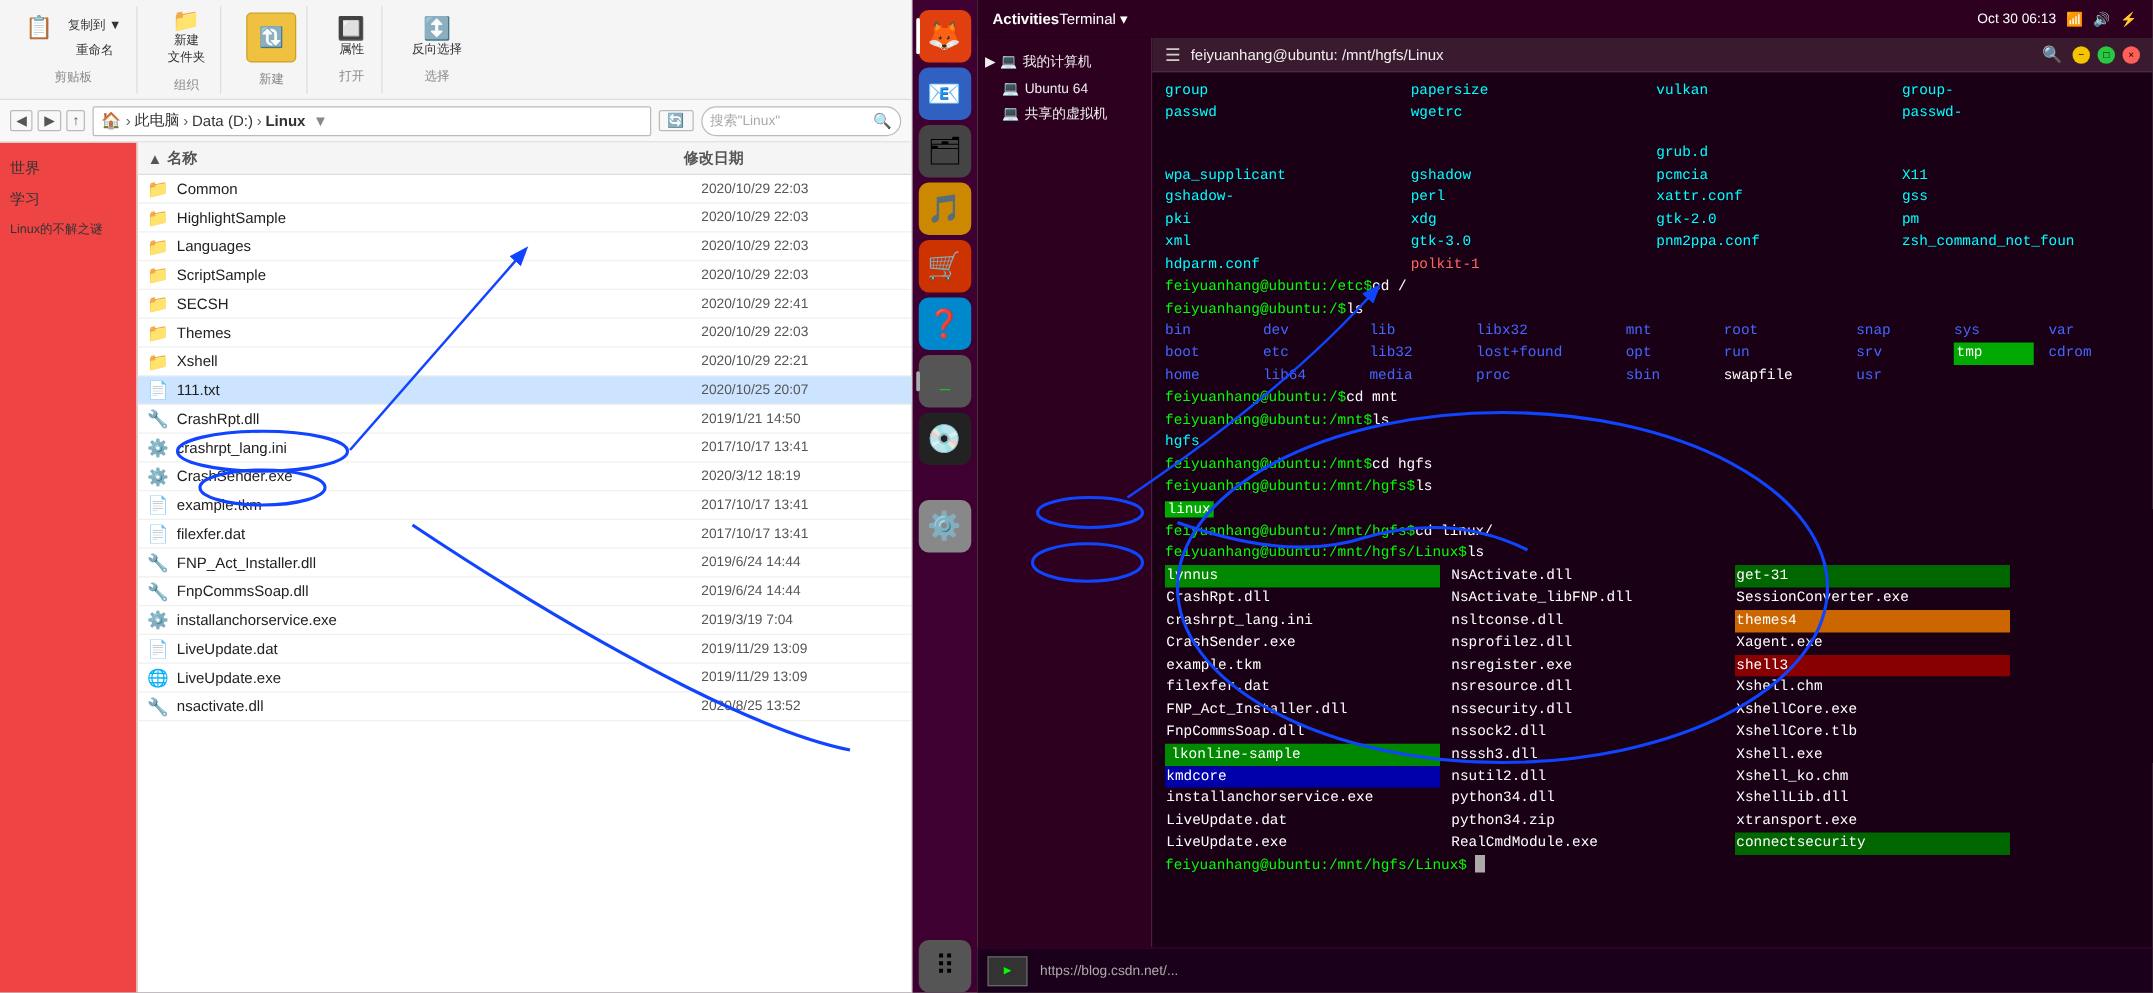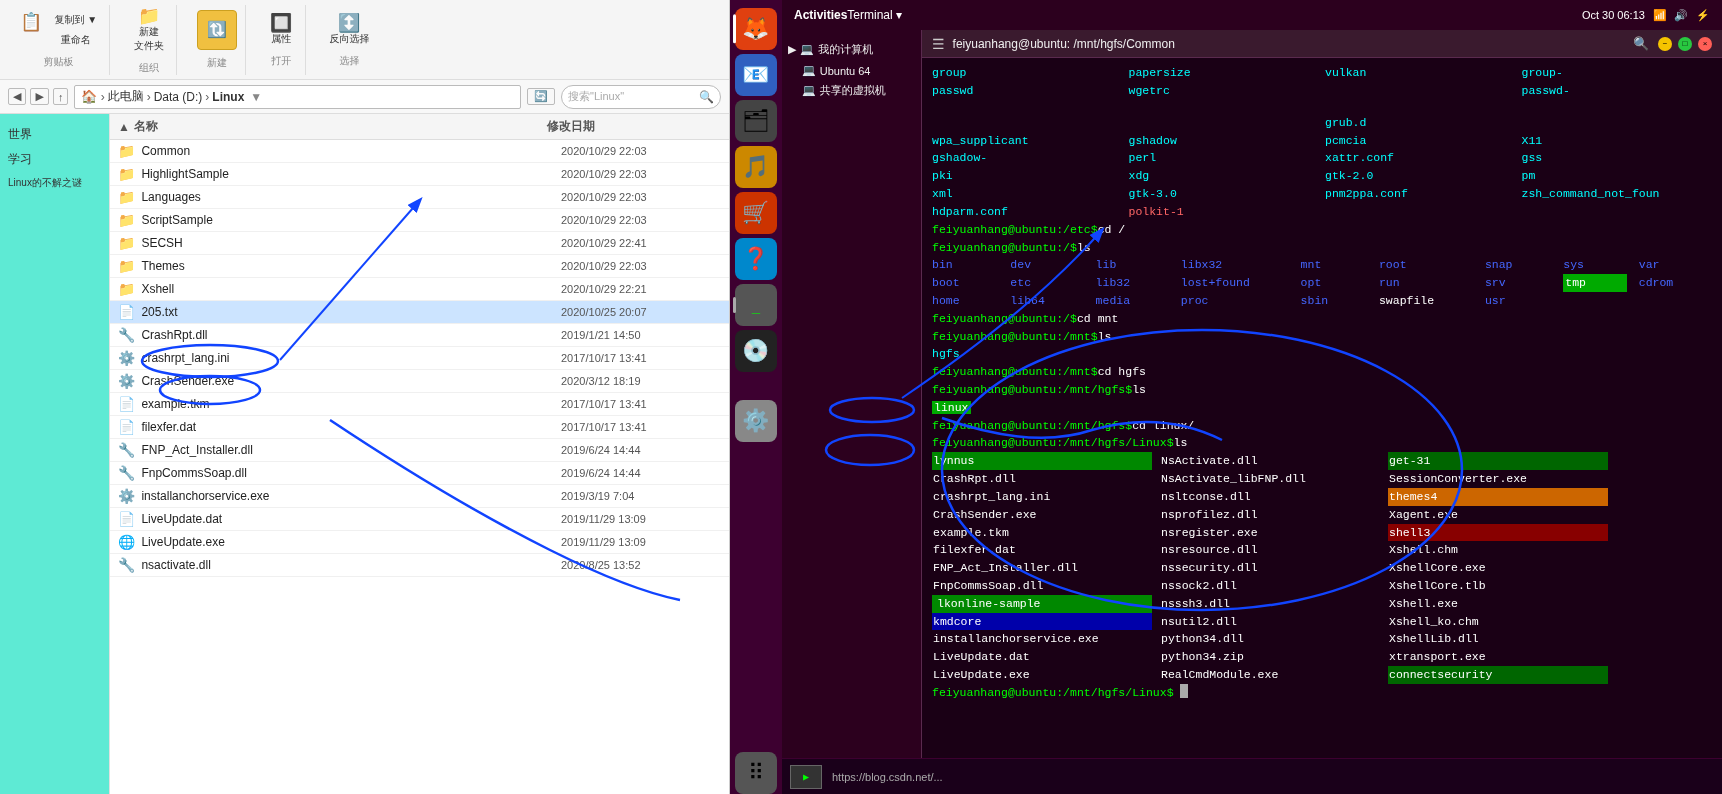--- a/index.html
+++ b/index.html
@@ -107,21 +107,21 @@
     }
 
     .main-area {
       display: flex;
       flex: 1;
       overflow: hidden;
     }
 
     .left-nav {
       width: 110px;
-      background: #5eead4;
+      background: #ef4444;
       border-right: 1px solid #e0e0e0;
       padding: 8px 0;
       font-size: 12px;
       overflow-y: auto;
     }
 
     .left-nav-item {
       padding: 4px 8px;
       cursor: pointer;
       color: #333;
@@ -437,21 +437,21 @@
       <span class="file-name">Themes</span>
       <span class="file-date">2020/10/29 22:03</span>
     </div>
                 <div class="file-row">
       <span class="file-icon">📁</span>
       <span class="file-name">Xshell</span>
       <span class="file-date">2020/10/29 22:21</span>
     </div>
                 <div class="file-row selected">
       <span class="file-icon">📄</span>
-      <span class="file-name">205.txt</span>
+      <span class="file-name">111.txt</span>
       <span class="file-date">2020/10/25 20:07</span>
     </div>
                 <div class="file-row">
       <span class="file-icon">🔧</span>
       <span class="file-name">CrashRpt.dll</span>
       <span class="file-date">2019/1/21 14:50</span>
     </div>
                 <div class="file-row">
       <span class="file-icon">⚙️</span>
       <span class="file-name">crashrpt_lang.ini</span>
@@ -576,21 +576,21 @@
           <div style="padding:3px 6px 3px 20px;display:flex;align-items:center;gap:4px;">
             <span>💻</span>
             <span>共享的虚拟机</span>
           </div>
         </div>
 
         <div class="terminal-window">
           <div class="terminal-titlebar">
             <div style="display:flex;gap:8px;align-items:center;">
               <span style="color:#ccc;font-size:14px;">☰</span>
-              <span class="terminal-title">feiyuanhang@ubuntu: /mnt/hgfs/Common</span>
+              <span class="terminal-title">feiyuanhang@ubuntu: /mnt/hgfs/Linux</span>
             </div>
             <div style="display:flex;align-items:center;gap:8px;">
               <span style="color:#ccc;font-size:13px;">🔍</span>
               <div class="terminal-controls">
                 <div class="t-ctrl t-min">−</div>
                 <div class="t-ctrl t-max">□</div>
                 <div class="t-ctrl t-close">×</div>
               </div>
             </div>
           </div>

